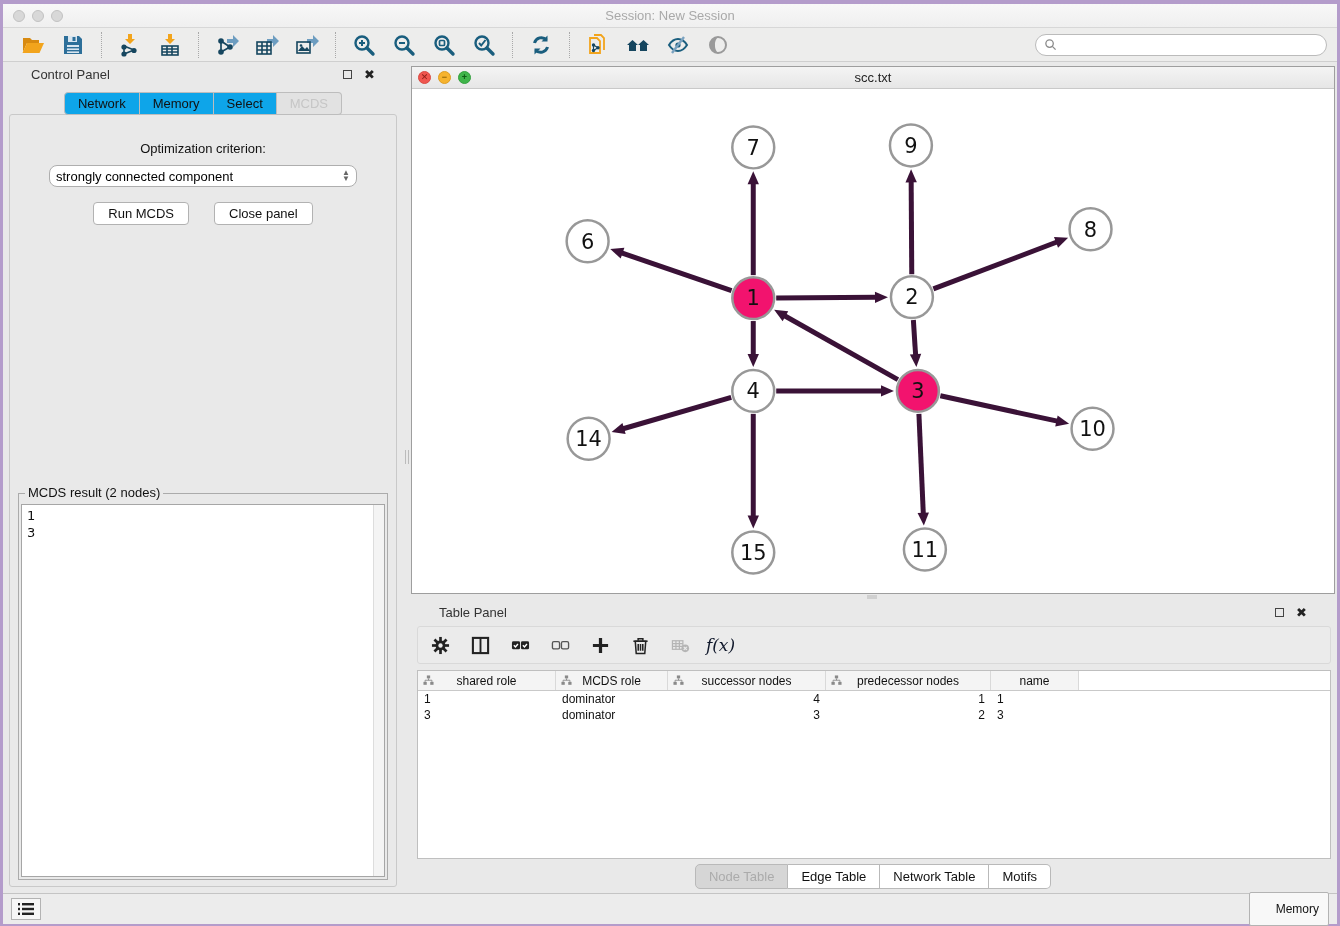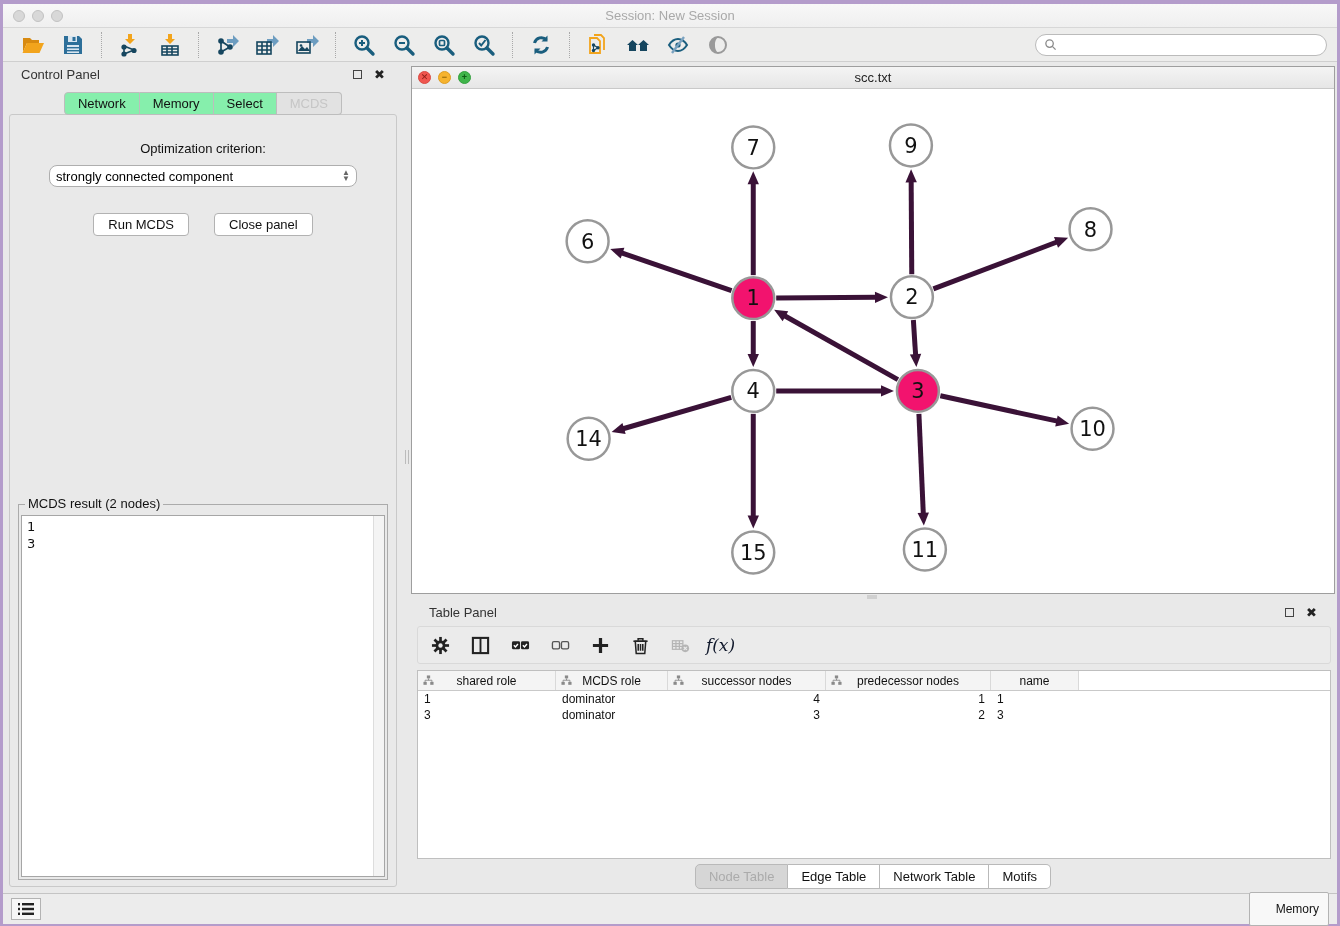--- a/index.html
+++ b/index.html
@@ -24,37 +24,37 @@
   .searchbox { margin-left:auto; width:292px; height:22px; background:#fff; border:1px solid #bbb;
                border-radius:12px; display:flex; align-items:center; padding:0 8px; }
   .searchbox svg { width:13px; height:13px; margin-right:6px; flex:0 0 13px; }
   .searchbox input { border:none; outline:none; flex:1; font-size:12px; background:transparent; }
 
   
   .content { flex:1; display:flex; min-height:0; }
 
   
   .cpanel { width:400px; flex:0 0 400px; display:flex; flex-direction:column; background:#e9e9e9; }
-  .panel-head { height:24px; flex:0 0 24px; display:flex; align-items:center; padding:0 18px; }
+  .panel-head { height:24px; flex:0 0 24px; display:flex; align-items:center; padding:0 28px; }
   .panel-title { font-size:13px; color:#333; }
   .panel-head .spacer, .spacer { flex:1; }
   .float-ic { width:9px; height:9px; border:1.5px solid #444; margin-right:12px; }
   .close-ic { font-size:13px; font-weight:bold; color:#222; line-height:1; }
   .ctabs { display:flex; justify-content:center; margin-top:6px; position:relative; z-index:2; }
-  .ctab { font-size:13px; padding:3px 13px; background:#86efac; border:1px solid #bdbdbd; border-left:none; color:#111; }
+  .ctab { font-size:13px; padding:3px 13px; background:#0ea5e9; border:1px solid #bdbdbd; border-left:none; color:#111; }
   .ctab:first-child { border-left:1px solid #bdbdbd; border-radius:4px 0 0 4px; }
   .ctab:last-child { border-radius:0 4px 4px 0; }
   .ctab.active { background:#e2e2e2; color:#c6c6c6; }
   .cbody { flex:1; margin:-1px 6px 6px 6px; border:1px solid #c9c9c9; border-radius:3px;
            display:flex; flex-direction:column; align-items:center; min-height:0; }
   .opt-label { font-size:13px; color:#111; margin-top:26px; }
   .dropdown { margin-top:9px; width:308px; height:22px; background:#fff; border:1px solid #aeaeae;
               border-radius:8px; display:flex; align-items:center; padding:0 6px; font-size:13px; }
   .dd-steppers { margin-left:auto; display:flex; flex-direction:column; line-height:6px; color:#666; font-size:8px; }
-  .btnrow { display:flex; gap:25px; margin-top:26px; }
+  .btnrow { display:flex; gap:25px; margin-top:15px; }
   .pushbtn { font-size:13px; color:#111; background:#fff; border:1px solid #b2b2b2; border-radius:4px;
              padding:3px 14px; }
   .cgap { flex:0 0 268px; }
   .groupbox { position:relative; align-self:stretch; flex:1; margin:0 8px 6px 8px;
               border:1px solid #ababab; min-height:0; }
   .grouplabel { position:absolute; top:-9px; left:6px; background:#e9e9e9; padding:0 3px;
                 font-size:13px; color:#111; }
   .listbox { position:absolute; inset:10px 2px 2px 2px; background:#fff; border:1px solid #a6a6a6;
              font-family:"DejaVu Sans",sans-serif; font-size:13px; padding:2px 0 0 5px; }
   .listbox .item { line-height:17px; color:#111; }

